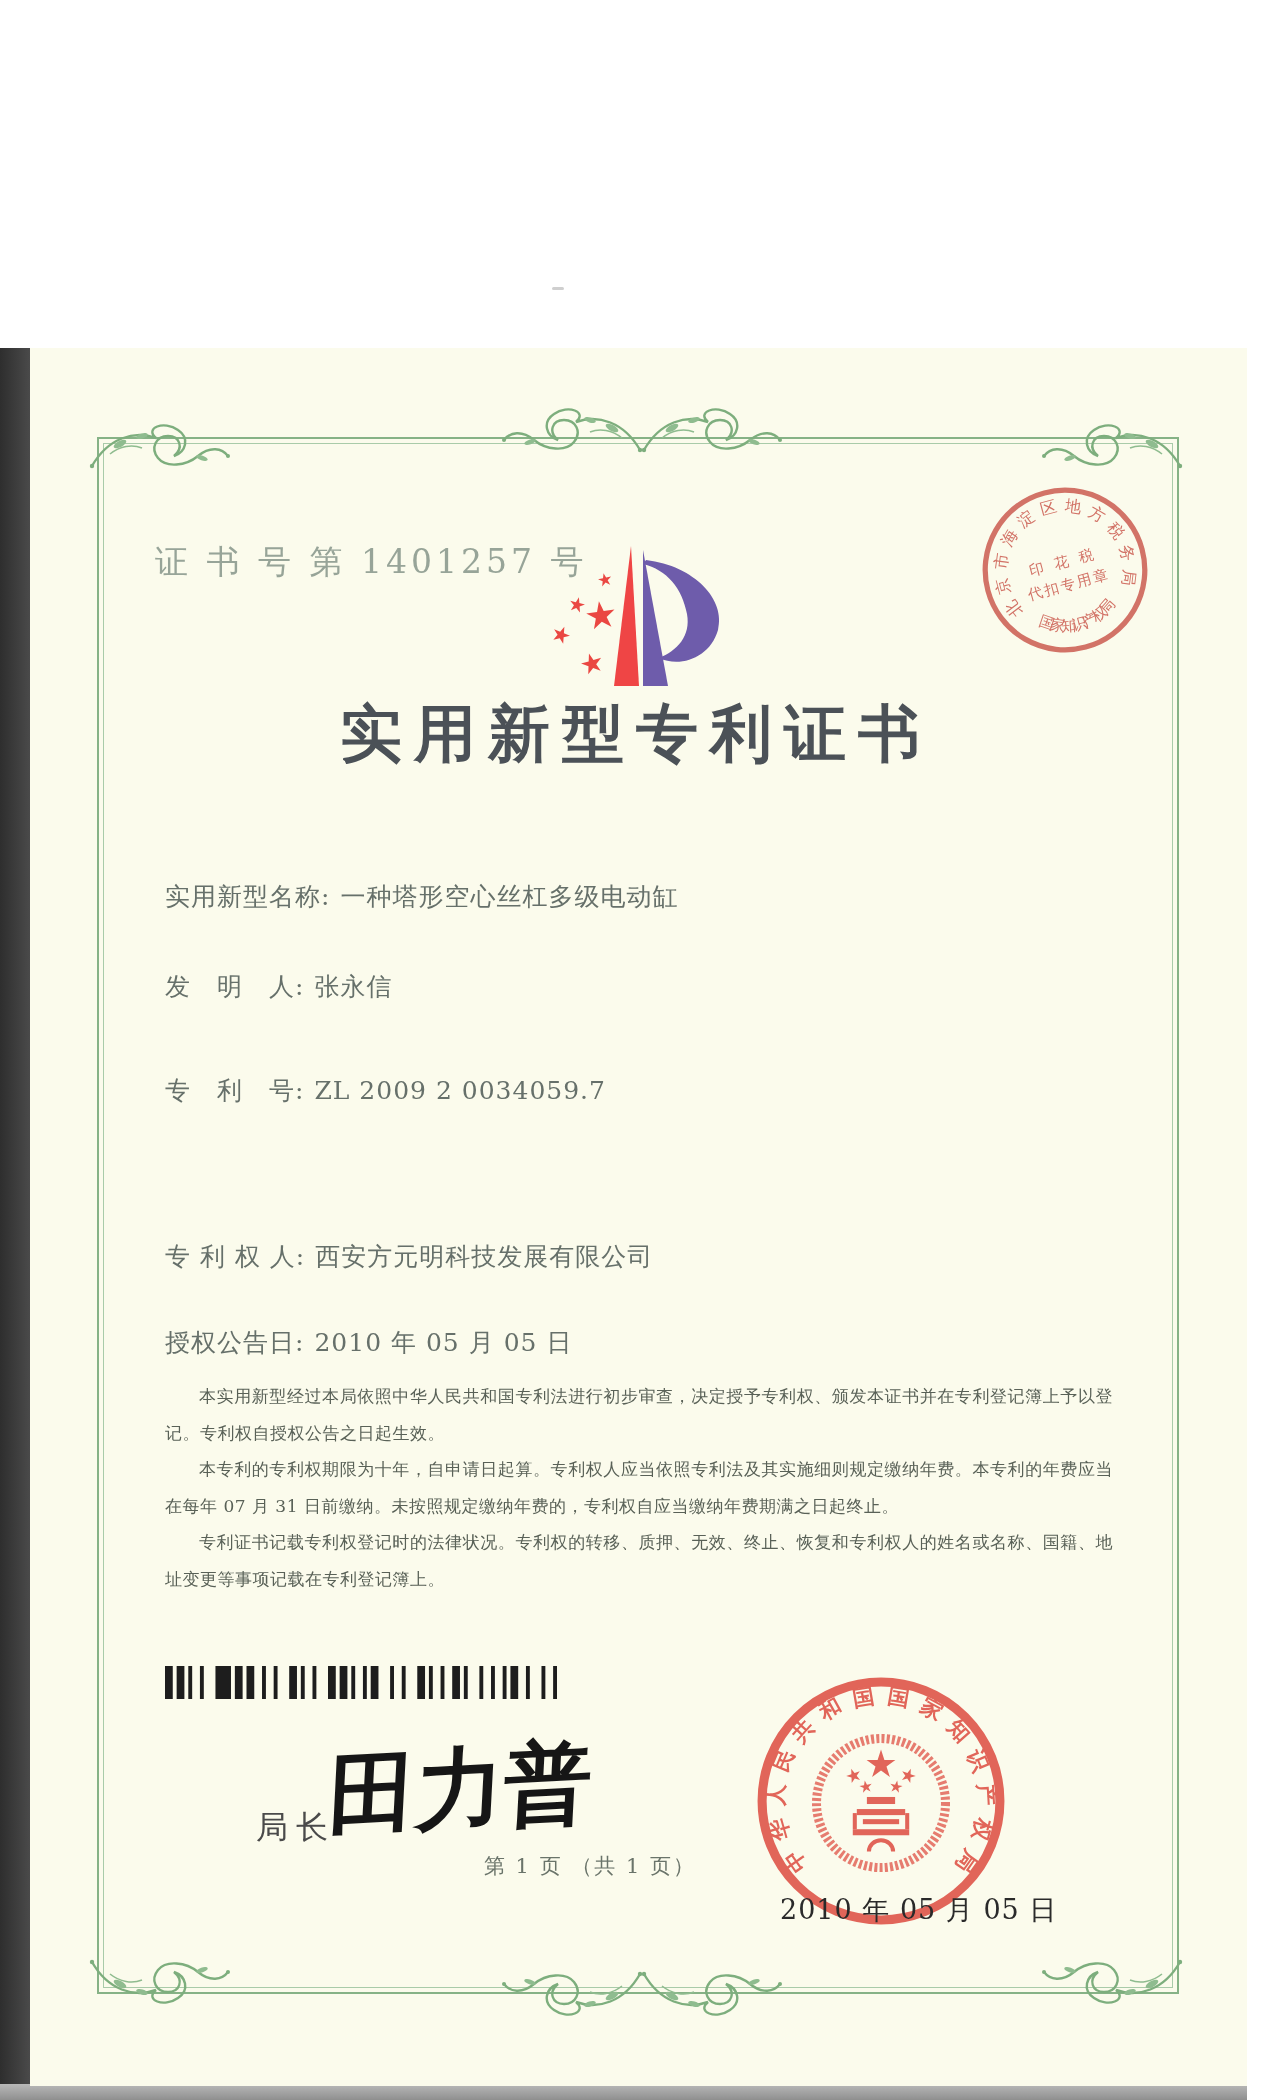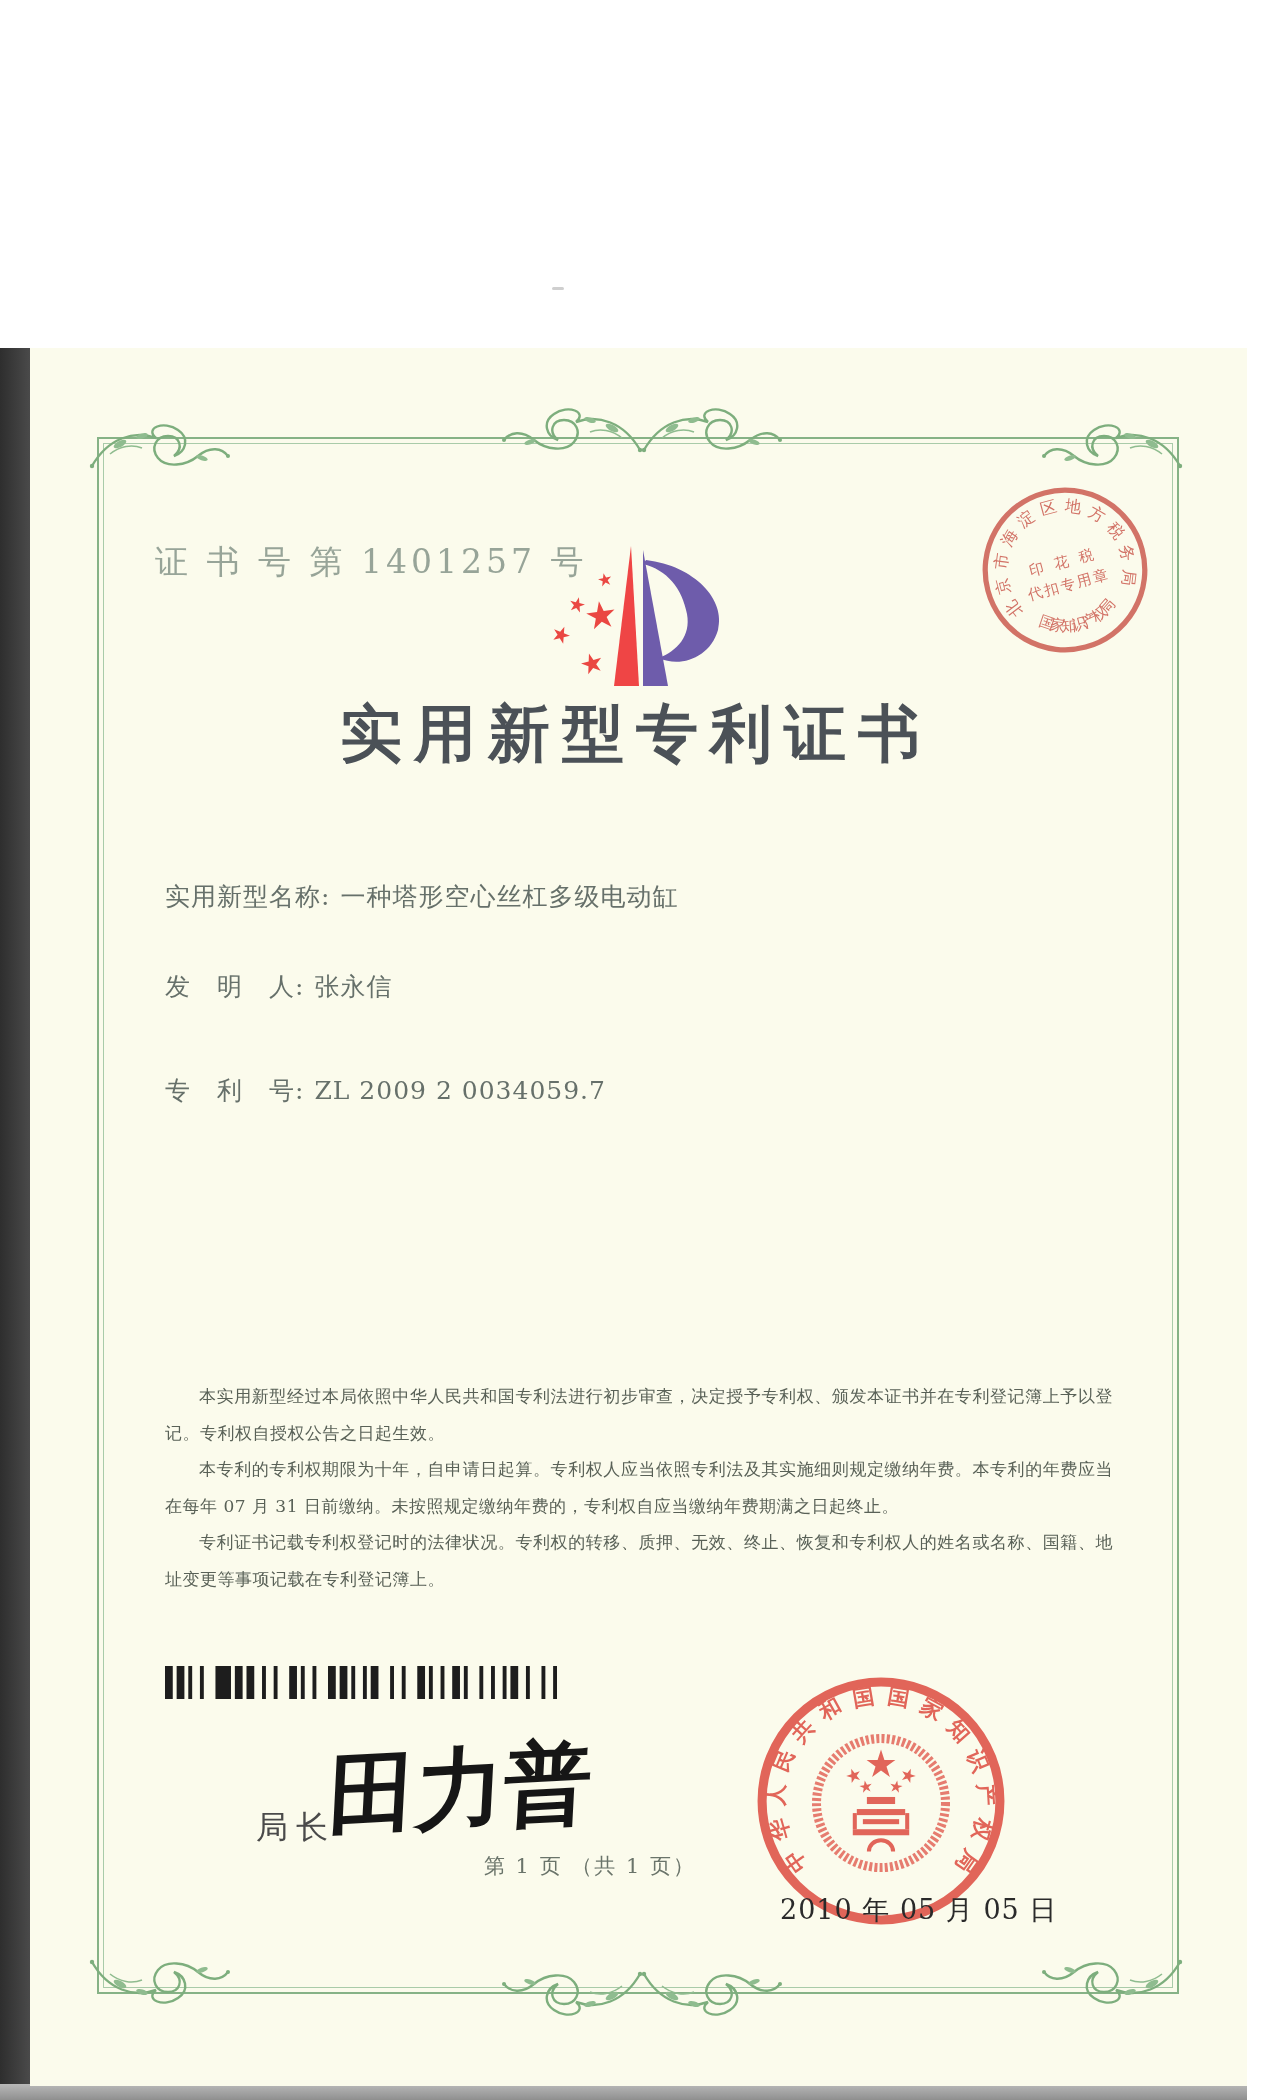--- a/index.html
+++ b/index.html
@@ -122,20 +122,26 @@
 
   <div class="field" style="top:880px;">
     <span class="flabel">实用新型名称:</span><span class="fvalue">一种塔形空心丝杠多级电动缸</span>
   </div>
   <div class="field" style="top:970px;">
     <span class="flabel">发　明　人:</span><span class="fvalue">张永信</span>
   </div>
   <div class="field" style="top:1032px;margin-top:42px;">
     <span class="flabel">专　利　号:</span><span class="fvalue">ZL 2009 2 0034059.7</span>
   </div>
+  <div class="field" style="top:1240px;">
+    <span class="flabel">专 利 权 人:</span><span class="fvalue">西安方元明科技发展有限公司</span>
+  </div>
+  <div class="field" style="top:1326px;">
+    <span class="flabel">授权公告日:</span><span class="fvalue">2010 年 05 月 05 日</span>
+  </div>
 
   <div class="paras">
     <p>本实用新型经过本局依照中华人民共和国专利法进行初步审查，决定授予专利权、颁发本证书并在专利登记簿上予以登记。专利权自授权公告之日起生效。</p>
     <p>本专利的专利权期限为十年，自申请日起算。专利权人应当依照专利法及其实施细则规定缴纳年费。本专利的年费应当在每年 07 月 31 日前缴纳。未按照规定缴纳年费的，专利权自应当缴纳年费期满之日起终止。</p>
     <p>专利证书记载专利权登记时的法律状况。专利权的转移、质押、无效、终止、恢复和专利权人的姓名或名称、国籍、地址变更等事项记载在专利登记簿上。</p>
   </div>
 
   <svg class="abs" style="left:165px;top:1666px;" width="392" height="34" viewBox="0 0 392 34">
     <g id="barcode-bars" fill="#1d1d1d">
         <rect x="0.00" y="0" width="7.76" height="33"></rect>

